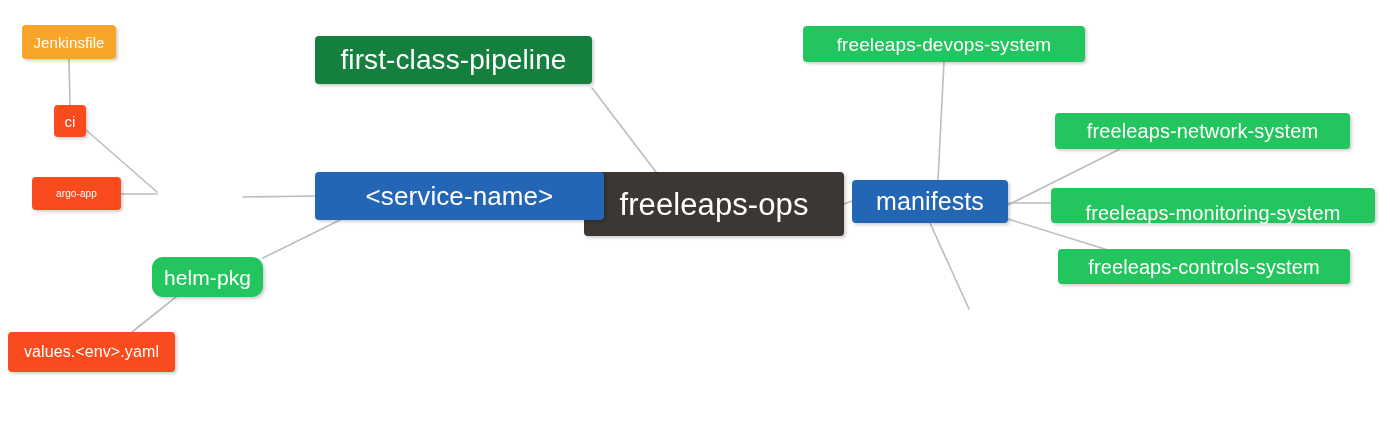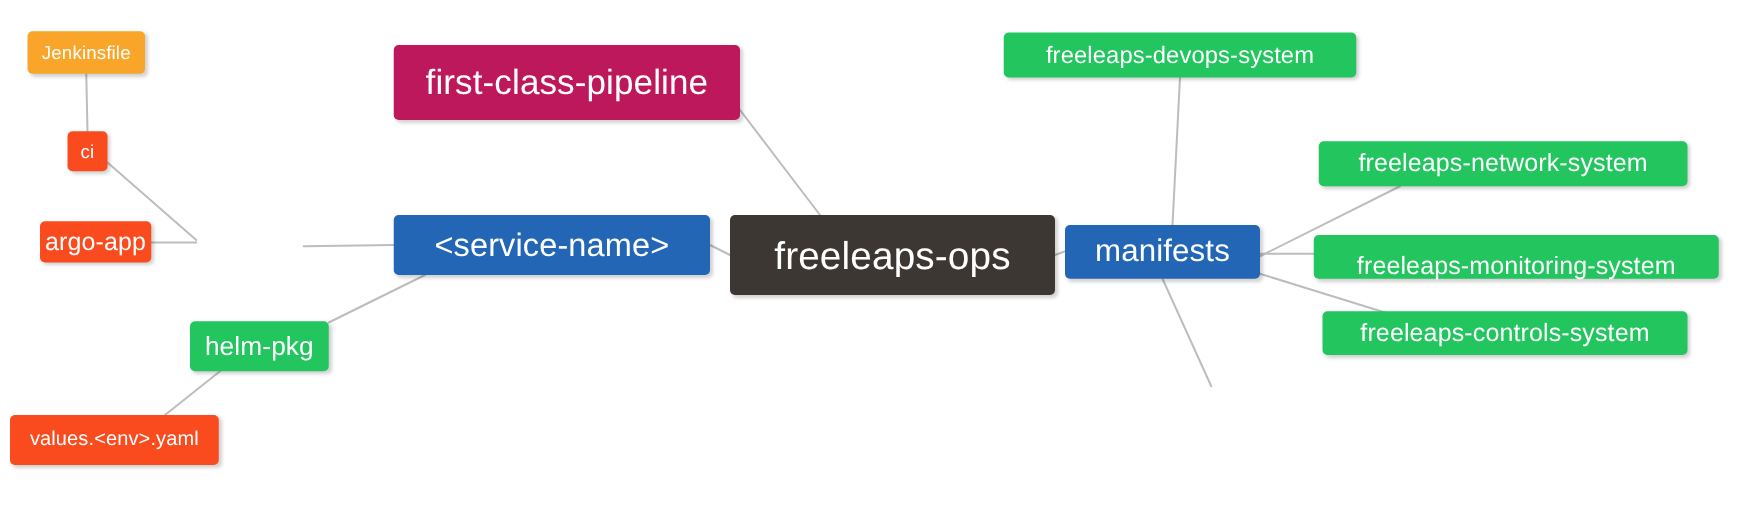--- a/index.html
+++ b/index.html
@@ -63,39 +63,39 @@
       <line x1="176" y1="297" x2="132" y2="332" stroke="#bdbdbd" stroke-width="1.6" stroke-linecap="round"></line>
       <line x1="938" y1="180" x2="944" y2="62" stroke="#bdbdbd" stroke-width="1.6" stroke-linecap="round"></line>
       <line x1="1008" y1="205" x2="1120" y2="149" stroke="#bdbdbd" stroke-width="1.6" stroke-linecap="round"></line>
       <line x1="1008" y1="203" x2="1051" y2="203" stroke="#bdbdbd" stroke-width="1.6" stroke-linecap="round"></line>
       <line x1="1008" y1="219" x2="1137" y2="259" stroke="#bdbdbd" stroke-width="1.6" stroke-linecap="round"></line>
       <line x1="930" y1="223" x2="969" y2="309" stroke="#bdbdbd" stroke-width="1.6" stroke-linecap="round"></line>
     </svg>
 <div class="node" style="left: 584px; top: 172px; width: 260px; height: 64px; background: rgb(60, 55, 51); font-size: 31px;">
       <span class="node-label">freeleaps-ops</span>
     </div>
-    <div class="node" style="left: 315px; top: 172px; width: 253px; height: 48px; background: rgb(34, 102, 181); font-size: 26px;">
+    <div class="node" style="left: 315px; top: 172px; width: 289px; height: 48px; background: rgb(34, 102, 181); font-size: 26px;">
       <span class="node-label">&lt;service-name&gt;</span>
     </div>
-    <div class="node" style="left: 315px; top: 36px; width: 277px; height: 60px; background: #be185d; font-size: 28px;">
+    <div class="node" style="left: 315px; top: 36px; width: 277px; height: 48px; background: #15803d; font-size: 28px;">
       <span class="node-label">first-class-pipeline</span>
     </div>
     <div class="node" style="left: 852px; top: 180px; width: 156px; height: 43px; background: rgb(34, 102, 181); font-size: 25px;">
       <span class="node-label">manifests</span>
     </div>
-    <div class="node" style="left: 152px; top: 257px; width: 111px; height: 40px; background: rgb(34, 197, 94); font-size: 21px;">
+    <div class="node" style="left: 152px; top: 257px; width: 111px; height: 40px; background: rgb(34, 197, 94); font-size: 21px; border-radius: 11px;">
       <span class="node-label">helm-pkg</span>
     </div>
     <div class="node" style="left: 22px; top: 25px; width: 94px; height: 34px; background: rgb(249, 165, 42); font-size: 15px;">
       <span class="node-label">Jenkinsfile</span>
     </div>
     <div class="node" style="left: 54px; top: 105px; width: 32px; height: 32px; background: rgb(250, 75, 30); font-size: 15px;">
       <span class="node-label">ci</span>
     </div>
-    <div class="node" style="left: 32px; top: 177px; width: 89px; height: 33px; background: rgb(250, 75, 30); font-size: 20px;">
+    <div class="node" style="left: 32px; top: 177px; width: 89px; height: 33px; background: rgb(250, 75, 30); font-size: 10px;">
       <span class="node-label">argo-app</span>
     </div>
     <div class="node" style="left: 8px; top: 332px; width: 167px; height: 40px; background: rgb(250, 75, 30); font-size: 16px;">
       <span class="node-label">values.&lt;env&gt;.yaml</span>
     </div>
     <div class="node" style="left: 803px; top: 26px; width: 282px; height: 36px; background: rgb(34, 197, 94); font-size: 19px;">
       <span class="node-label">freeleaps-devops-system</span>
     </div>
     <div class="node" style="left: 1055px; top: 113px; width: 295px; height: 36px; background: rgb(34, 197, 94); font-size: 20px; align-items: center;">
       <span class="node-label">freeleaps-network-system</span>

